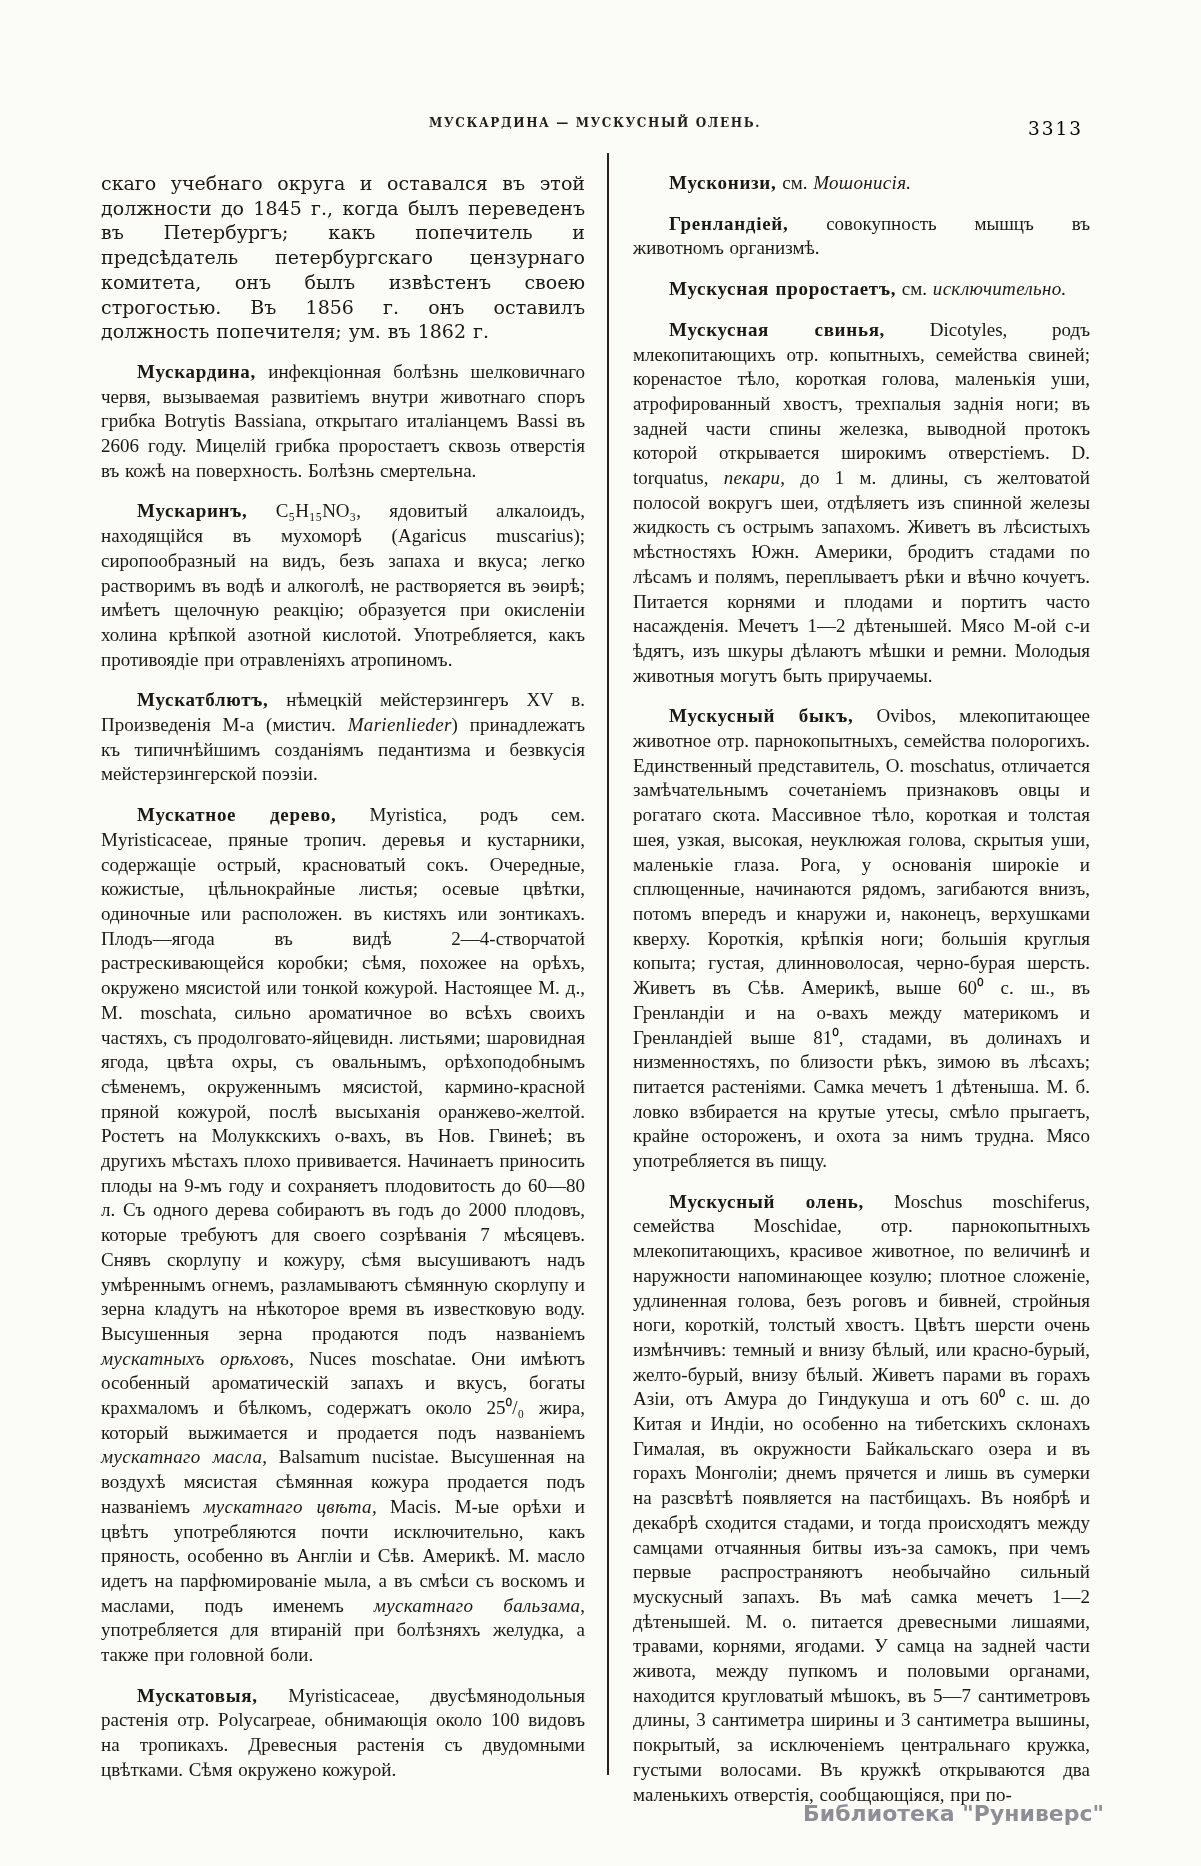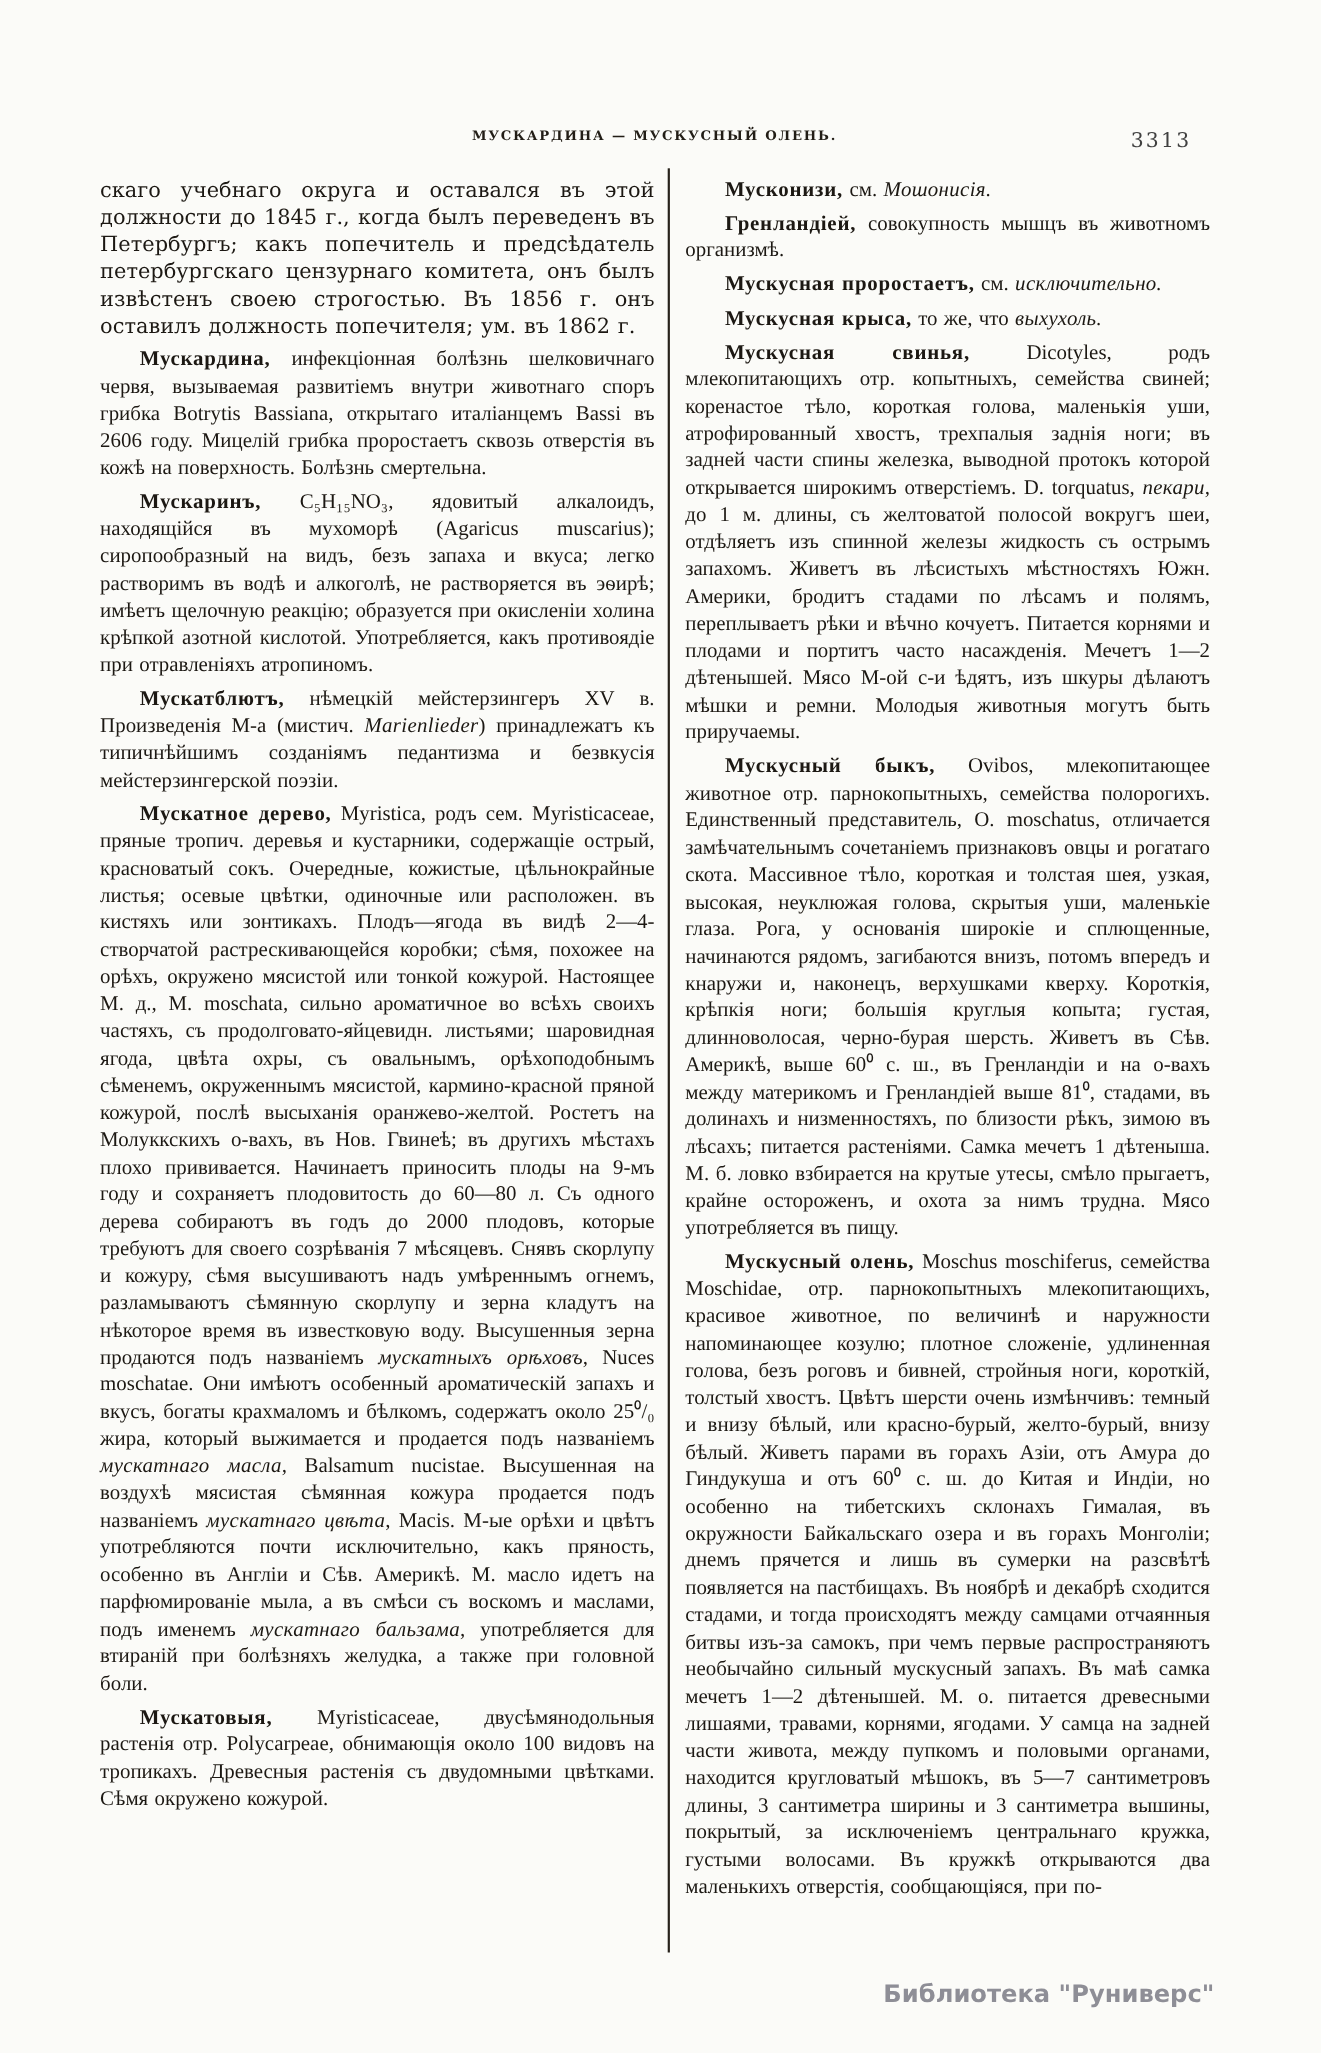--- a/index.html
+++ b/index.html
@@ -9,32 +9,32 @@
     font-family:"DejaVu Serif", serif;
   }
   .page { position:absolute; inset:0; color:#1c1813; }
   .header { position:absolute; left:85px; top:116px; width:1020px; height:34px; }
   .running-title {
     text-align:center; font-weight:bold; font-size:12px;
     letter-spacing:1.6px; color:#221d16;
   }
   .page-number {
     position:absolute; right:22px; top:2px;
-    font-size:18.5px; letter-spacing:2px; color:#404040;
+    font-size:18.5px; letter-spacing:2px; color:#000000;
   }
   .columns { position:absolute; left:85px; top:153px; width:1020px; height:1628px; }
   .col { position:absolute; top:2px; }
   .col-left  { left:0;  width:516px; }
   .col-right { left:532px; width:489px; }
   .divider {
     position:absolute; left:522px; top:0; width:2px; height:1622px;
     background:#27221b;
   }
   p.para {
-    margin:6px; text-align:justify;
+    margin:16px; text-align:justify;
     font-size:19px; line-height:24.7px;
     word-spacing:1px;
   }
   p.indent { text-indent:36px;font-family:Liberation Serif, serif; }
   b.entry { letter-spacing:0.7px; }
   i { letter-spacing:0.3px; }
   .watermark {
     position:absolute; right:97px; top:1801px;
     font-family:"DejaVu Sans", sans-serif;
     font-size:22px; font-weight:bold; color:#8e8e96;
@@ -60,21 +60,20 @@
         <p class="para indent"><b class="entry">Мускатовыя,</b><span> Myristicaceae, двусѣмянодольныя растенія отр. Polycarpeae, обнимающія около 100 видовъ на тропикахъ. Древесныя растенія съ двудомными цвѣтками. Сѣмя окружено кожурой.</span></p>
       </div>
 
     <div class="divider"></div>
 
     <div class="col col-right">
       <div>
           <p class="para indent"><b class="entry">Мусконизи,</b><span> см. </span><i>Мошонисія.</i></p>
           <p class="para indent"><b class="entry">Гренландіей,</b><span> совокупность мышцъ въ животномъ организмѣ.</span></p>
           <p class="para indent"><b class="entry">Мускусная проростаетъ,</b><span> см. </span><i>исключительно.</i></p>
-          <p class="para indent"><b class="entry">Мускусная крыса,</b><span> то же, что </span><i>выхухоль.</i></p>
           <p class="para indent"><b class="entry">Мускусная свинья,</b><span> Dicotyles, родъ млекопитающихъ отр. копытныхъ, семейства свиней; коренастое тѣло, короткая голова, маленькія уши, атрофированный хвостъ, трехпалыя заднія ноги; въ задней части спины железка, выводной протокъ которой открывается широкимъ отверстіемъ. D. torquatus, </span><i>пекари</i><span>, до 1 м. длины, съ желтоватой полосой вокругъ шеи, отдѣляетъ изъ спинной железы жидкость съ острымъ запахомъ. Живетъ въ лѣсистыхъ мѣстностяхъ Южн. Америки, бродитъ стадами по лѣсамъ и полямъ, переплываетъ рѣки и вѣчно кочуетъ. Питается корнями и плодами и портитъ часто насажденія. Мечетъ 1—2 дѣтенышей. Мясо М-ой с-и ѣдятъ, изъ шкуры дѣлаютъ мѣшки и ремни. Молодыя животныя могутъ быть приручаемы.</span></p>
           <p class="para indent"><b class="entry">Мускусный быкъ,</b><span> Ovibos, млекопитающее животное отр. парнокопытныхъ, семейства полорогихъ. Единственный представитель, O. moschatus, отличается замѣчательнымъ сочетаніемъ признаковъ овцы и рогатаго скота. Массивное тѣло, короткая и толстая шея, узкая, высокая, неуклюжая голова, скрытыя уши, маленькіе глаза. Рога, у основанія широкіе и сплющенные, начинаются рядомъ, загибаются внизъ, потомъ впередъ и кнаружи и, наконецъ, верхушками кверху. Короткія, крѣпкія ноги; большія круглыя копыта; густая, длинноволосая, черно-бурая шерсть. Живетъ въ Сѣв. Америкѣ, выше 60⁰ с. ш., въ Гренландіи и на о-вахъ между материкомъ и Гренландіей выше 81⁰, стадами, въ долинахъ и низменностяхъ, по близости рѣкъ, зимою въ лѣсахъ; питается растеніями. Самка мечетъ 1 дѣтеныша. М. б. ловко взбирается на крутые утесы, смѣло прыгаетъ, крайне остороженъ, и охота за нимъ трудна. Мясо употребляется въ пищу.</span></p>
           <p class="para indent"><b class="entry">Мускусный олень,</b><span> Moschus moschiferus, семейства Moschidae, отр. парнокопытныхъ млекопитающихъ, красивое животное, по величинѣ и наружности напоминающее козулю; плотное сложеніе, удлиненная голова, безъ роговъ и бивней, стройныя ноги, короткій, толстый хвостъ. Цвѣтъ шерсти очень измѣнчивъ: темный и внизу бѣлый, или красно-бурый, желто-бурый, внизу бѣлый. Живетъ парами въ горахъ Азіи, отъ Амура до Гиндукуша и отъ 60⁰ с. ш. до Китая и Индіи, но особенно на тибетскихъ склонахъ Гималая, въ окружности Байкальскаго озера и въ горахъ Монголіи; днемъ прячется и лишь въ сумерки на разсвѣтѣ появляется на пастбищахъ. Въ ноябрѣ и декабрѣ сходится стадами, и тогда происходятъ между самцами отчаянныя битвы изъ-за самокъ, при чемъ первые распространяютъ необычайно сильный мускусный запахъ. Въ маѣ самка мечетъ 1—2 дѣтенышей. М. о. питается древесными лишаями, травами, корнями, ягодами. У самца на задней части живота, между пупкомъ и половыми органами, находится кругловатый мѣшокъ, въ 5—7 сантиметровъ длины, 3 сантиметра ширины и 3 сантиметра вышины, покрытый, за исключеніемъ центральнаго кружка, густыми волосами. Въ кружкѣ открываются два маленькихъ отверстія, сообщающіяся, при по-</span></p>
         </div>
 
     </div>
   </div>
 
   <div class="watermark">Библиотека "Руниверс"</div>
 

